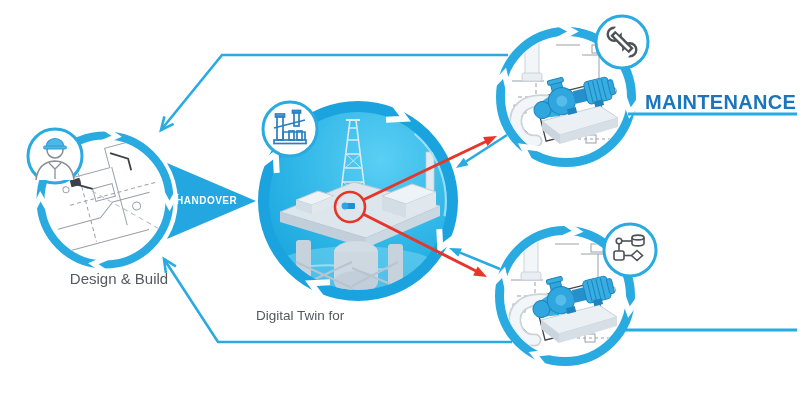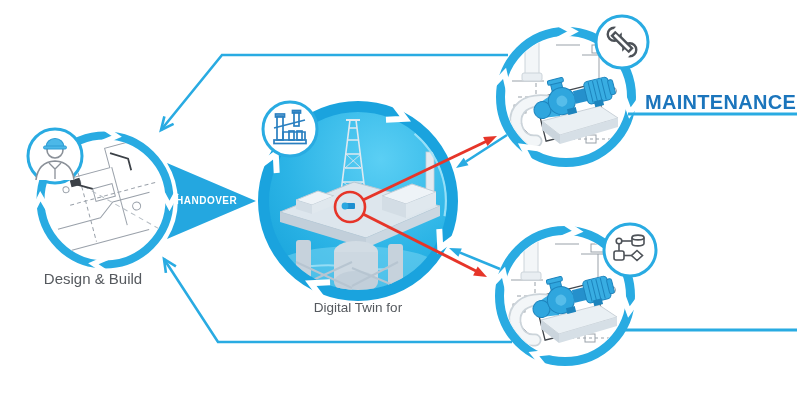--- a/index.html
+++ b/index.html
@@ -2,22 +2,22 @@
 <html><head>
 <meta charset="utf-8">
 <style>
   html,body{margin:0;padding:0;background:#fff;}
   .stage{position:relative;width:800px;height:410px;background:#ffffff;overflow:hidden;
          font-family:"Liberation Sans",sans-serif;}
   .stage svg{position:absolute;left:0;top:0;}
   .lbl{position:absolute;}
   .lbl-gray{color:#55595e;}
   .lbl-blue{color:#1b75bc;font-weight:bold;font-size:20px;letter-spacing:.3px;}
-  #lbl-design{left:18px;top:270px;width:150px;text-align:center;font-size:15px;}
-  #lbl-twin{left:256px;top:300px;width:204px;text-align:center;font-size:13.5px;line-height:16px;}
+  #lbl-design{left:44px;top:270px;width:150px;text-align:center;font-size:15px;}
+  #lbl-twin{left:256px;top:308px;width:204px;font-size:13.5px;line-height:16px;}
   #lbl-maintenance{left:645px;top:91px;}
   #lbl-modern{left:645px;top:288px;line-height:16.5px;}
   #lbl-handover{left:176px;top:195px;width:62px;text-align:left;color:#ffffff;
                 font-weight:bold;font-size:10px;letter-spacing:.5px;}
 </style>
 </head>
 <body>
 
 <div class="stage">
 

